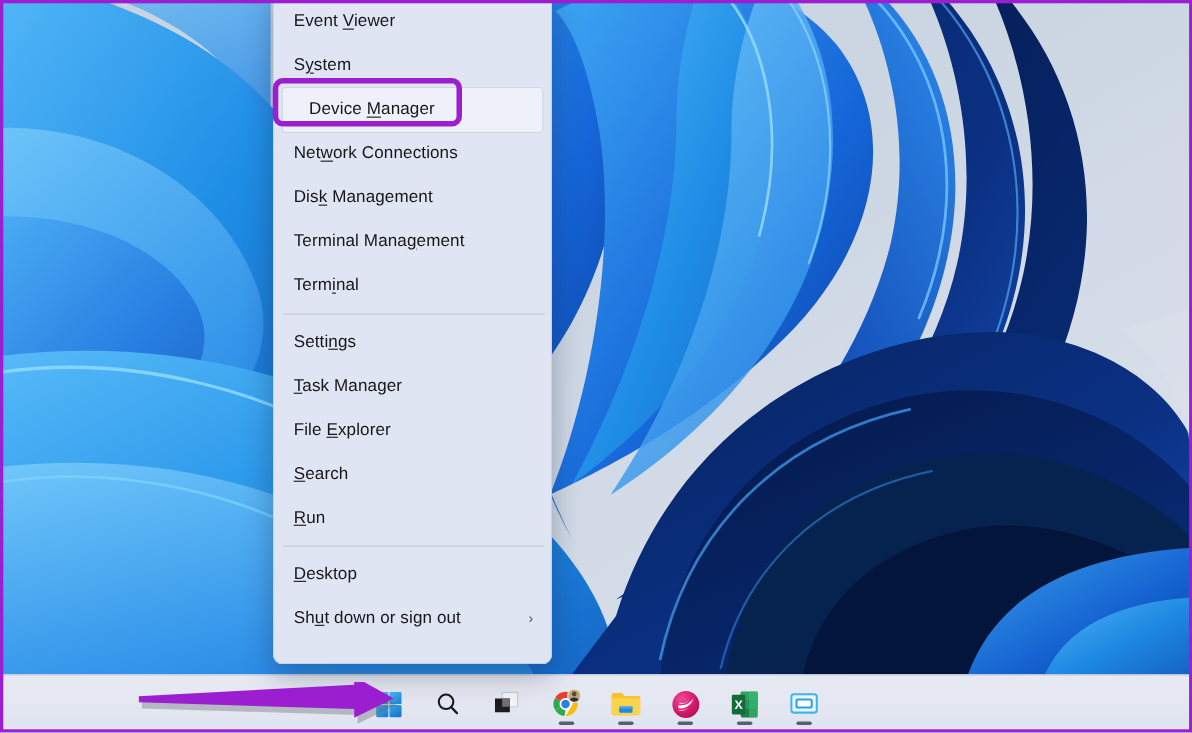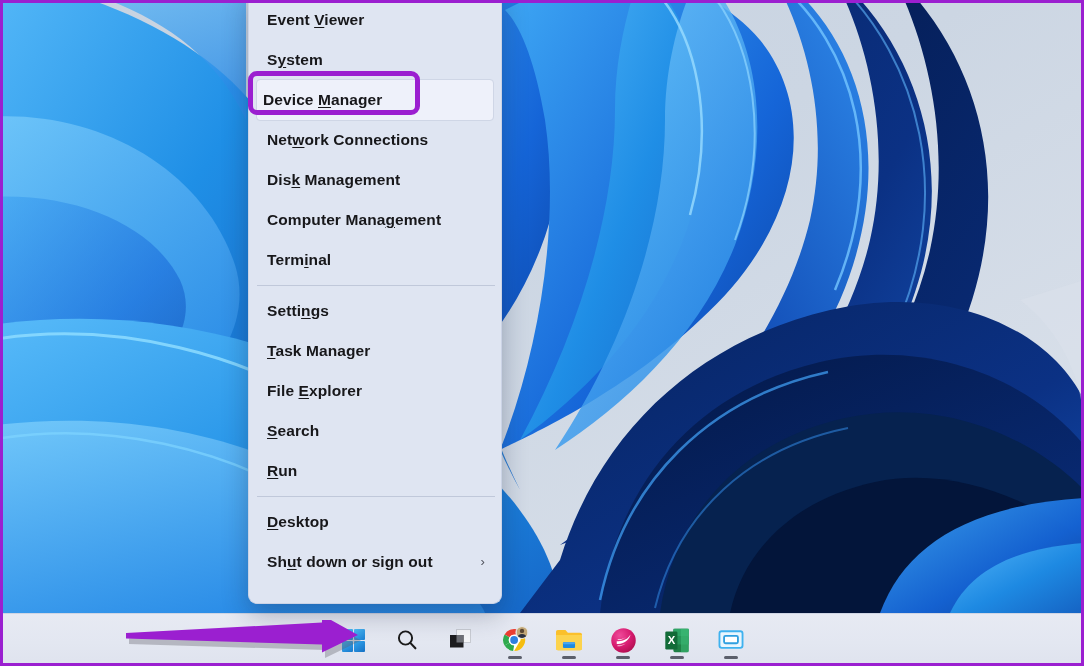--- a/index.html
+++ b/index.html
@@ -79,36 +79,36 @@
   .mi {
     position: relative;
     height: 40px;
     display: flex; align-items: center;
     padding: 0 16px 0 18px;
     font-size: 15.5px;
     color: #17171a;
     letter-spacing: .1px;
     white-space: nowrap;
   }
-  .mi .lbl { flex: 1 1 auto; font-weight: bold; }
+  .mi .lbl { flex: 1 1 auto; }
   .mi u { text-decoration: underline; text-underline-offset: 2px; }
   .mi .chev {
     font-size: 13px; color: #53565f; line-height: 1;
     transform: translateY(-1px);
   }
   .sep {
     height: 1px; margin: 5px 6px 5px 8px;
     background: #c0c8da;
   }
 
   
   .mi.hl {
     background: #eef1fa;
     margin: 0 8px;
-    padding-left: 6px;
+    padding-left: 24px;
     border-radius: 3px;
     outline: 1px solid #cfd6e6;
   }
   .hl-ring {
     position: absolute;
     left: -9px; top: -9px;
     width: 172px; height: 44px;
     border: 5px solid #9b1fd0;
     border-radius: 9px;
     pointer-events: none;
@@ -220,21 +220,21 @@
       <span class="hl-ring"></span>
       <span class="lbl"><span>Device </span><u>M</u><span>anager</span></span>
     </div>
     <div class="mi">
       <span class="lbl"><span>Net</span><u>w</u><span>ork Connections</span></span>
     </div>
     <div class="mi">
       <span class="lbl"><span>Dis</span><u>k</u><span> Management</span></span>
     </div>
     <div class="mi">
-      <span class="lbl"><span>Computer Mana</span><u>g</u><span>ement</span></span>
+      <span class="lbl"><span>Terminal Mana</span><u>g</u><span>ement</span></span>
     </div>
     <div class="mi">
       <span class="lbl"><span>Term</span><u>i</u><span>nal</span></span>
     </div>
   </div>
 
   <div class="sep"></div>
 
   <div>
     <div class="mi">

